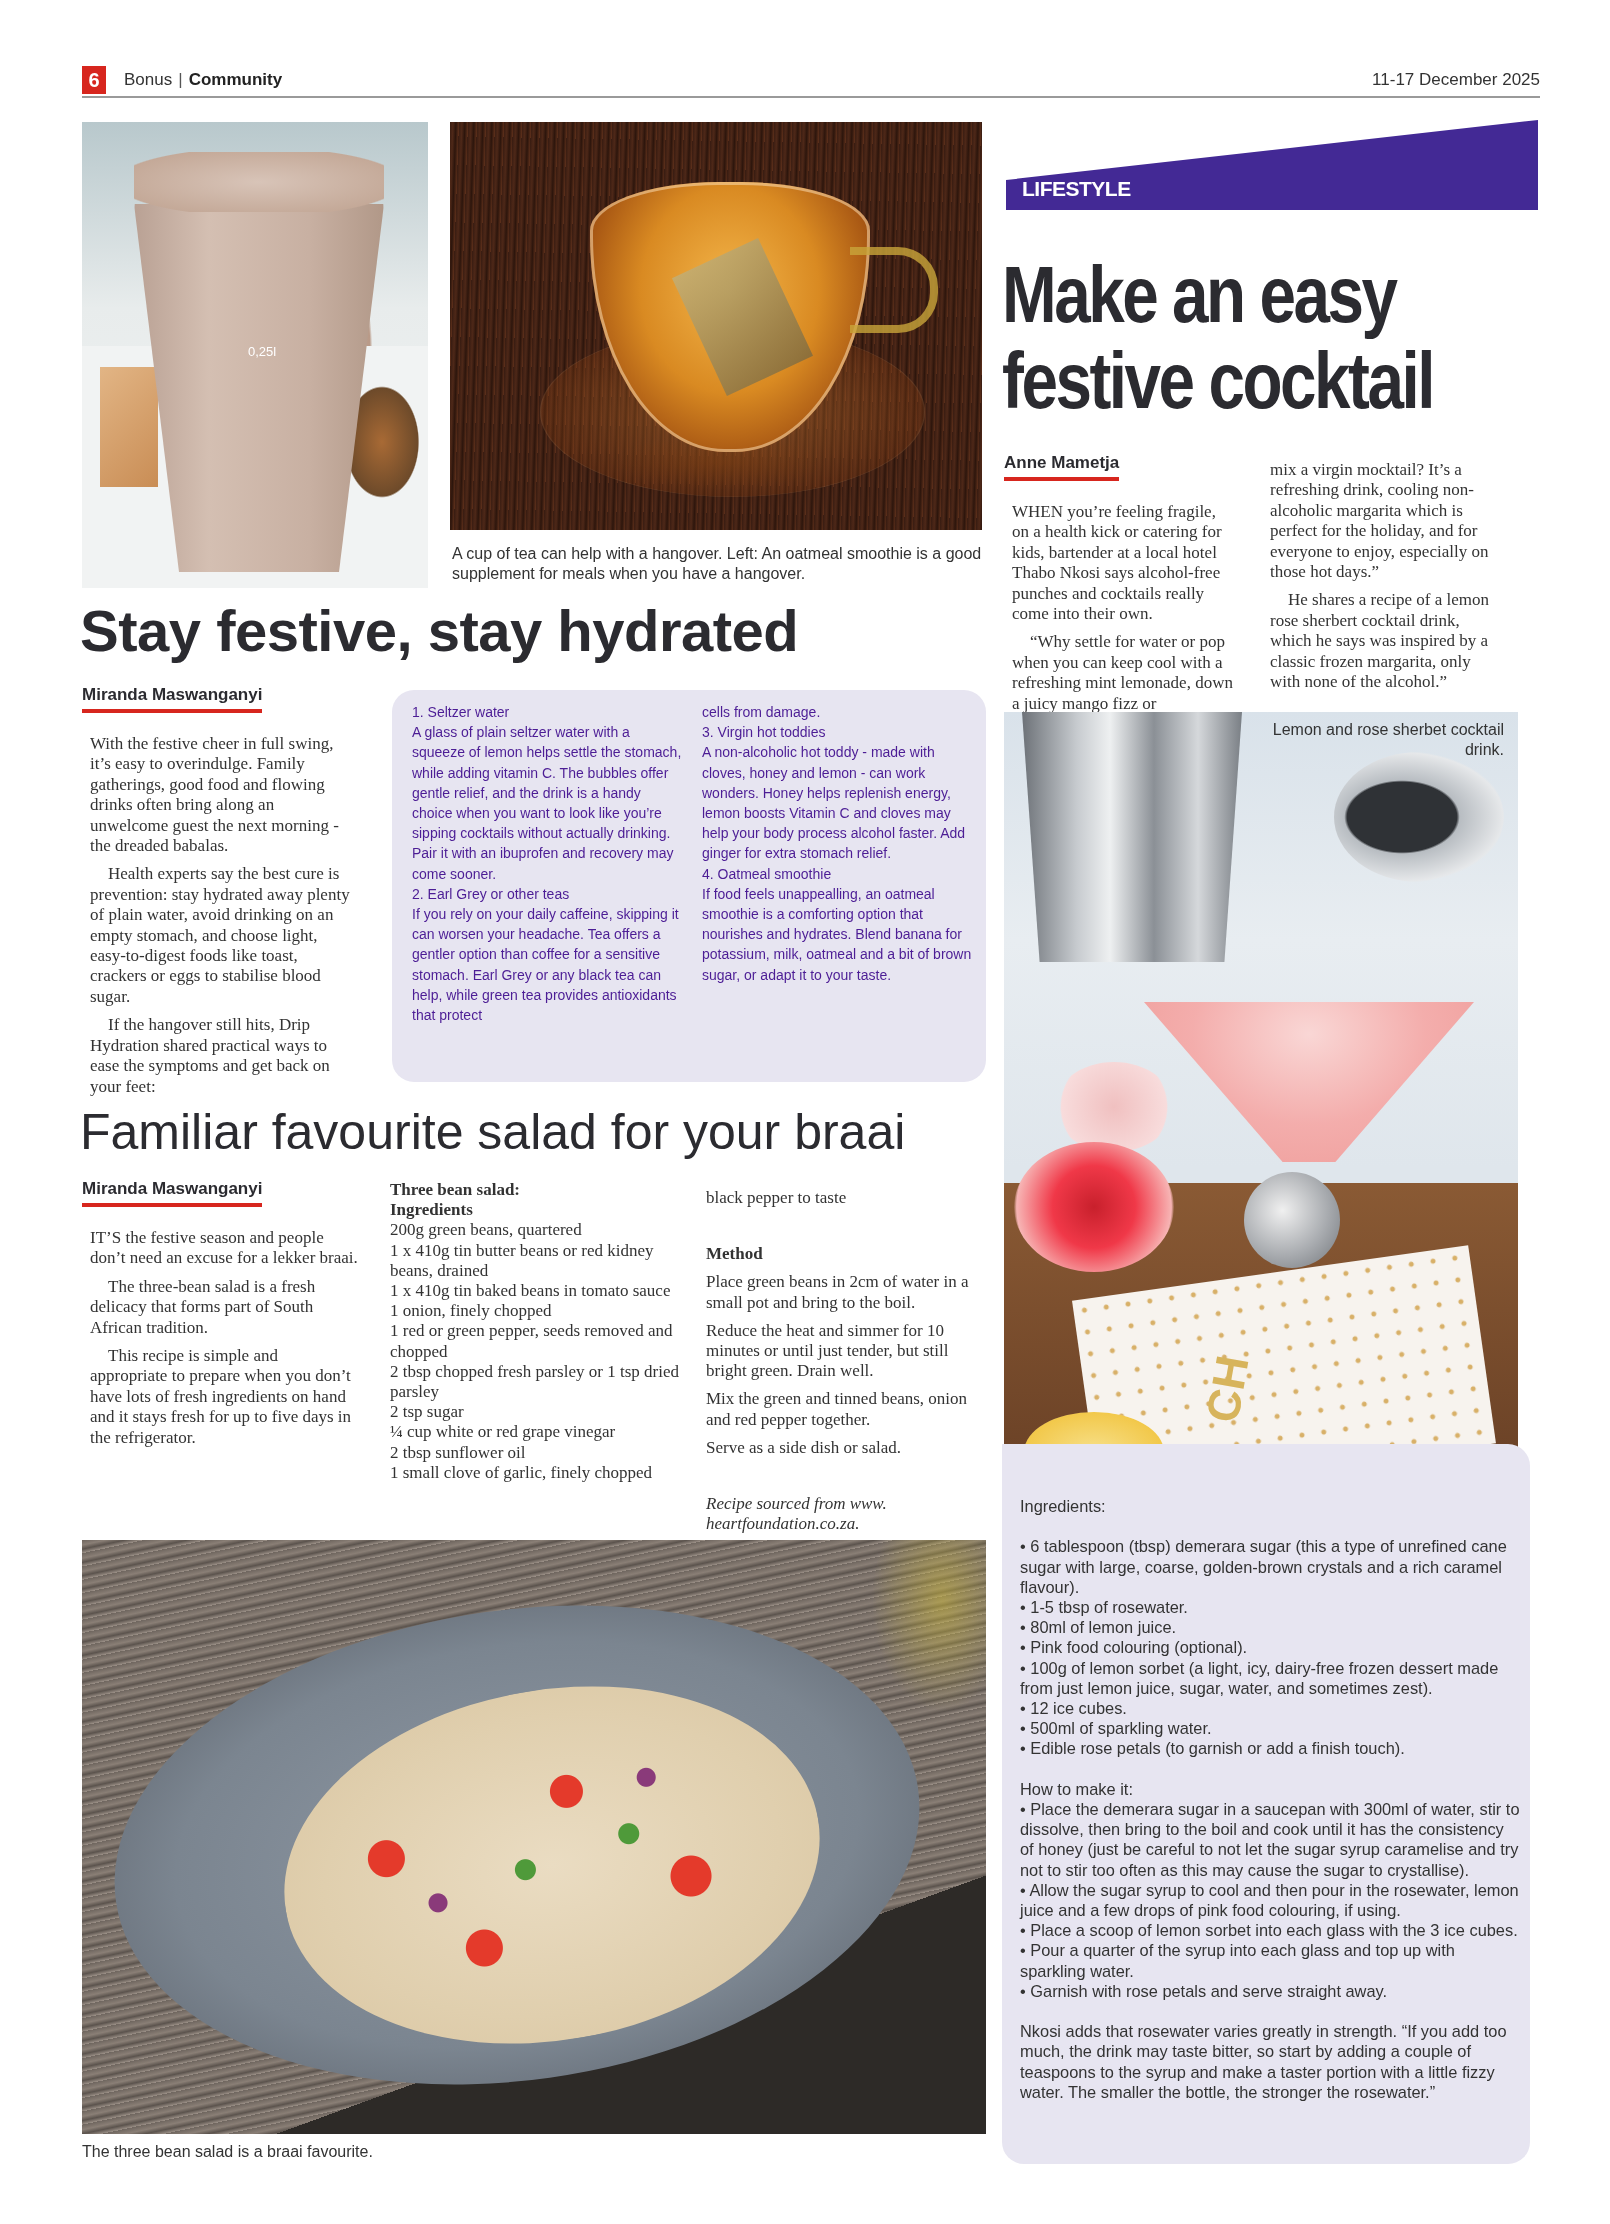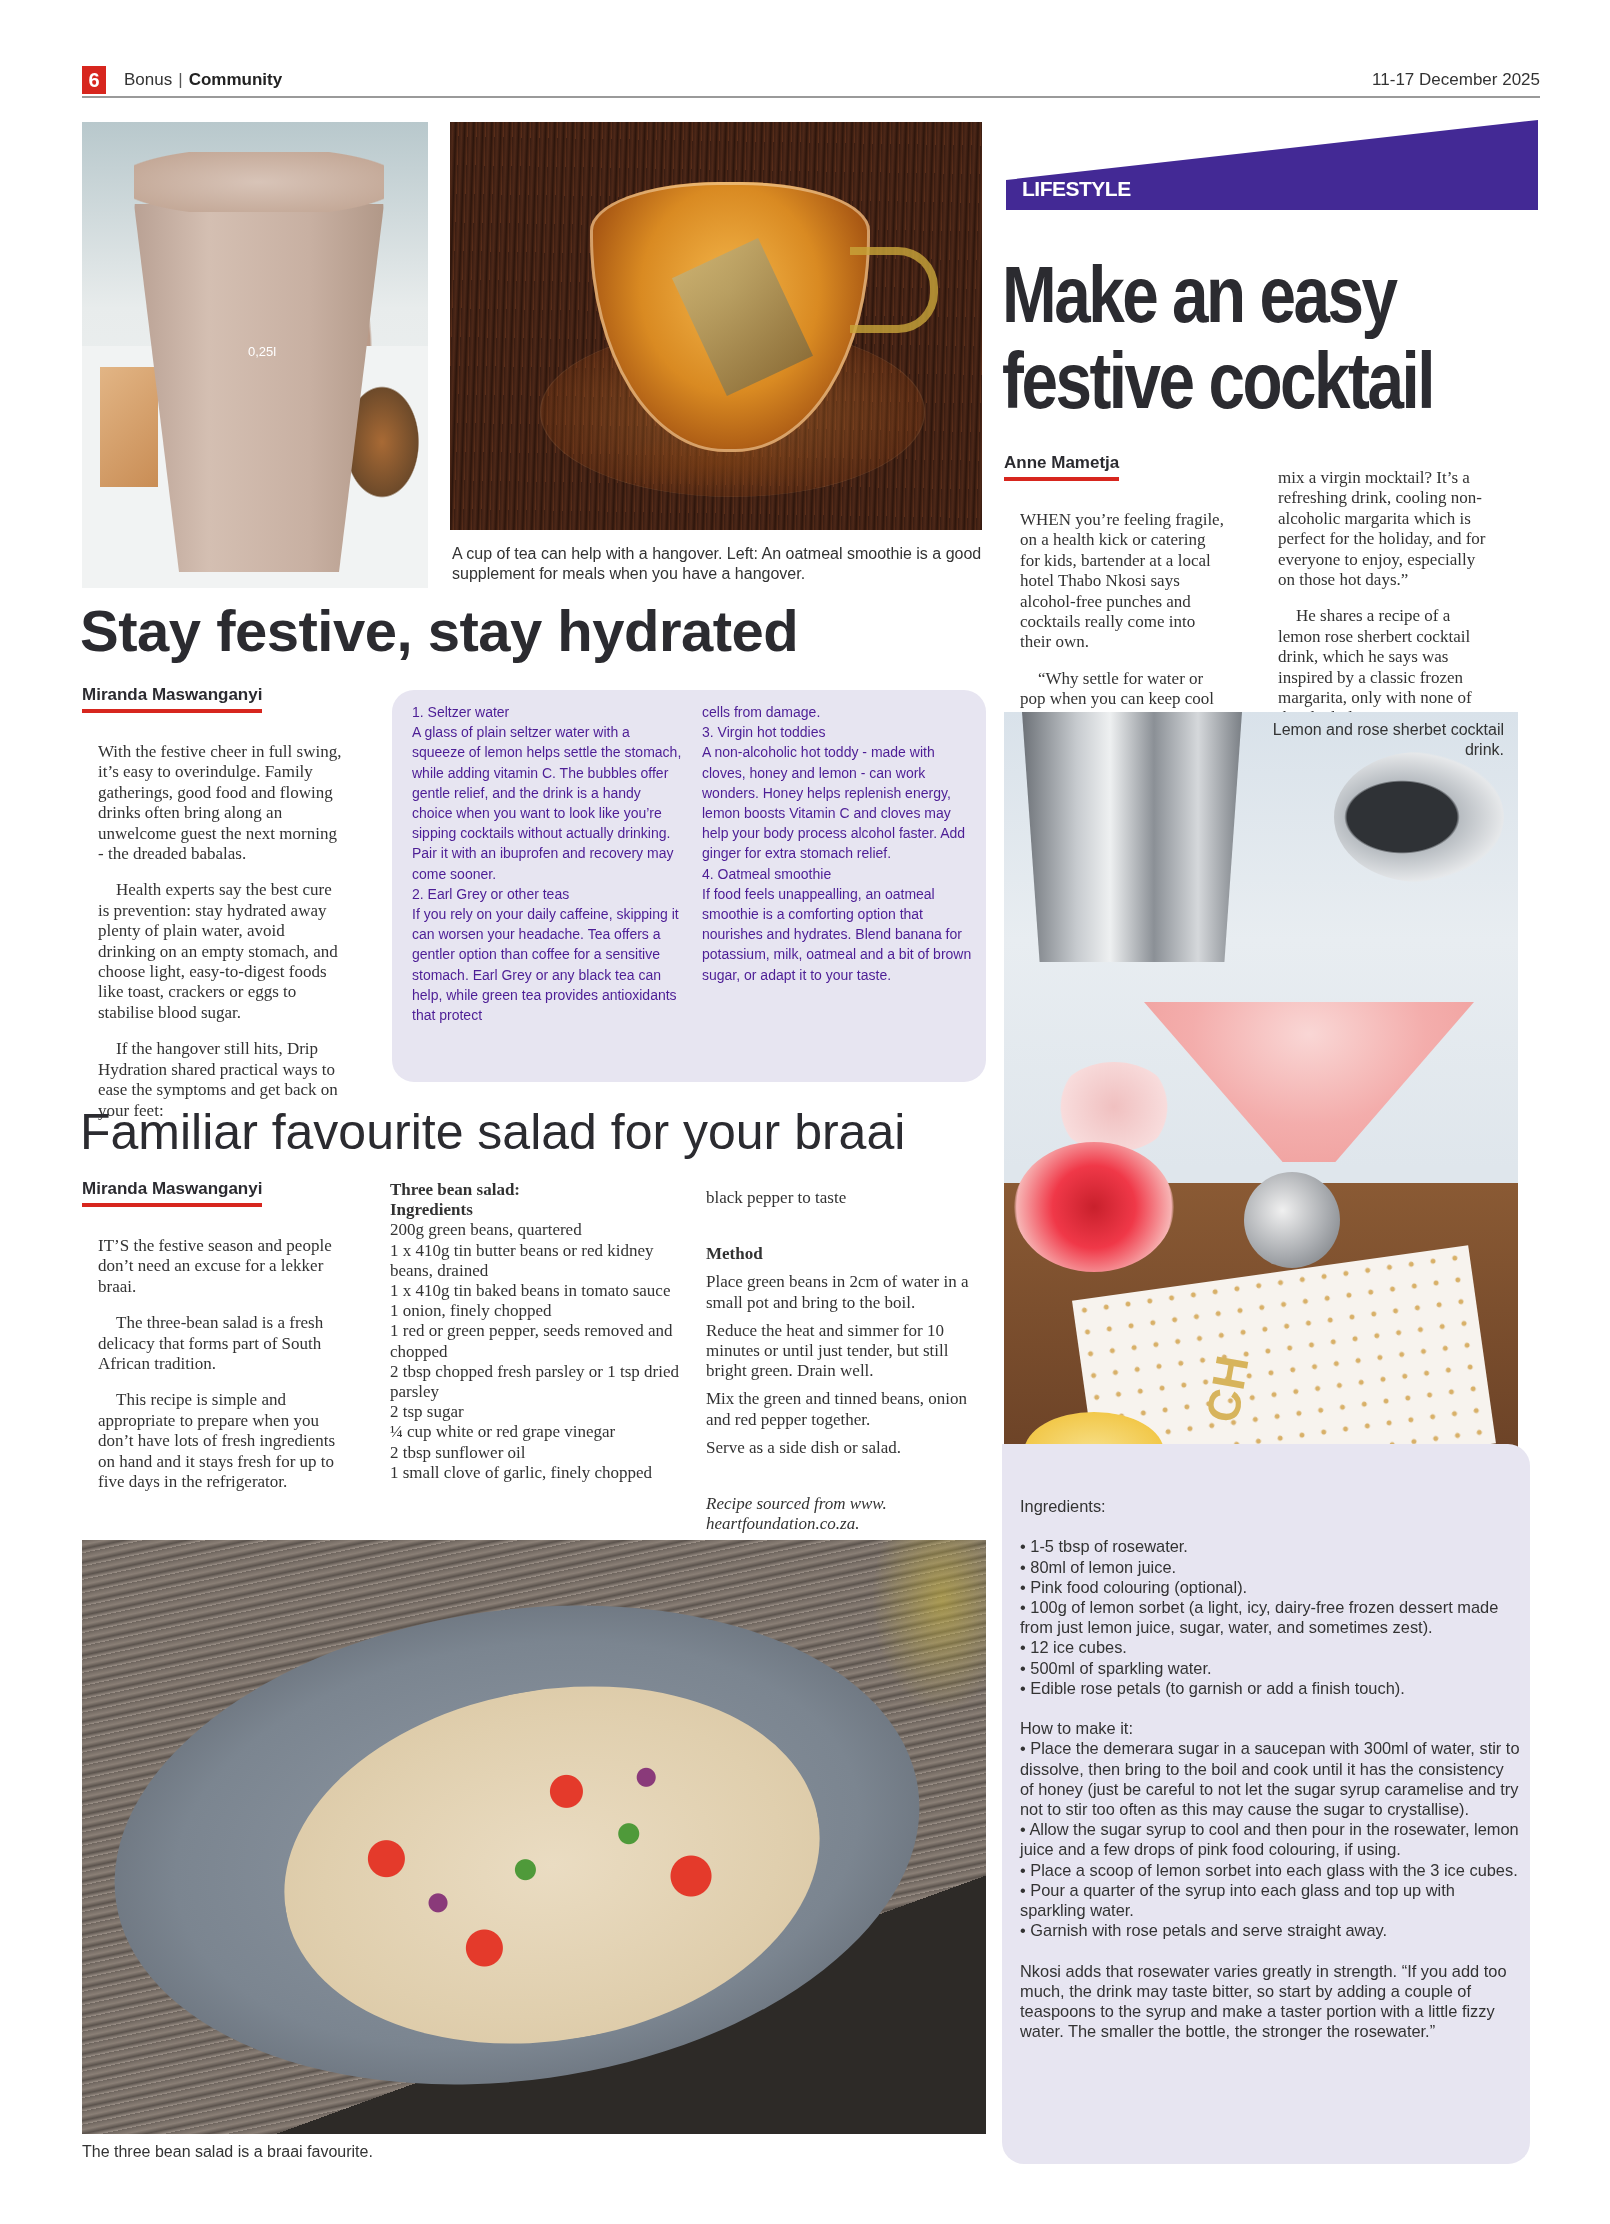--- a/index.html
+++ b/index.html
@@ -46,21 +46,21 @@
   .img-tea .handle { position:absolute; left:400px; top:125px; width:80px; height:70px; border:8px solid #c9a53a; border-left:none; border-radius:0 40px 40px 0; opacity:.8; }
   .img-tea .bag { position:absolute; left:245px; top:130px; width:95px; height:130px; background:linear-gradient(160deg,#c0b07a,#7c6a40); transform:rotate(-25deg); opacity:.8; }
 
   .caption-tea { left:452px; top:544px; width:540px; font-size:16px; line-height:20px; color:#333; }
 
   
   .h-stay { left:80px; top:596px; font-size:58px; line-height:70px; font-weight:bold; color:#2b2b30; letter-spacing:-0.5px; }
   .byline { font-size:17px; font-weight:bold; color:#2b2b30; line-height:22px; padding-bottom:3px; border-bottom:4px solid #d7261e; display:inline-block; }
   .by-stay { left:82px; top:684px; }
   .body-text { font-size:17px; line-height:20.4px; color:#333; }
-  .body-text p { margin:16px; }
+  .body-text p { margin:8px; }
   .body-text p.indent { text-indent:18px; }
   .stay-body { left:82px; top:726px; width:280px; }
 
   .tipbox { left:392px; top:690px; width:594px; height:392px; background:#e7e5f1; border-radius:22px; }
   .tipbox .col { position:absolute; top:12px; width:270px; font-size:14px; line-height:20.2px; color:#4c1d95; }
   .tipbox .col p { margin:0; }
   .tipbox .col1 { left:20px; }
   .tipbox .col2 { left:310px; }
 
   
@@ -255,20 +255,21 @@
   <div class="glass"></div>
   <div class="stem"></div>
   <div class="lemon"></div>
   <div class="caption-cocktail sans">Lemon and rose sherbet cocktail drink.</div>
 </div>
 
 <div class="abs recipe-box sans">
   <div class="inner">
     <p>Ingredients:</p>
     <div class="gap"></div>
+    <p>• 6 tablespoon (tbsp) demerara sugar (this a type of unrefined cane sugar with large, coarse, golden-brown crystals and a rich caramel flavour).</p>
     <p>• 1-5 tbsp of rosewater.</p>
     <p>• 80ml of lemon juice.</p>
     <p>• Pink food colouring (optional).</p>
     <p>• 100g of lemon sorbet (a light, icy, dairy-free frozen dessert made from just lemon juice, sugar, water, and sometimes zest).</p>
     <p>• 12 ice cubes.</p>
     <p>• 500ml of sparkling water.</p>
     <p>• Edible rose petals (to garnish or add a finish touch).</p>
     <div class="gap"></div>
     <p>How to make it:</p>
     <p>• Place the demerara sugar in a saucepan with 300ml of water, stir to dissolve, then bring to the boil and cook until it has the consistency of honey (just be careful to not let the sugar syrup caramelise and try not to stir too often as this may cause the sugar to crystallise).</p>

